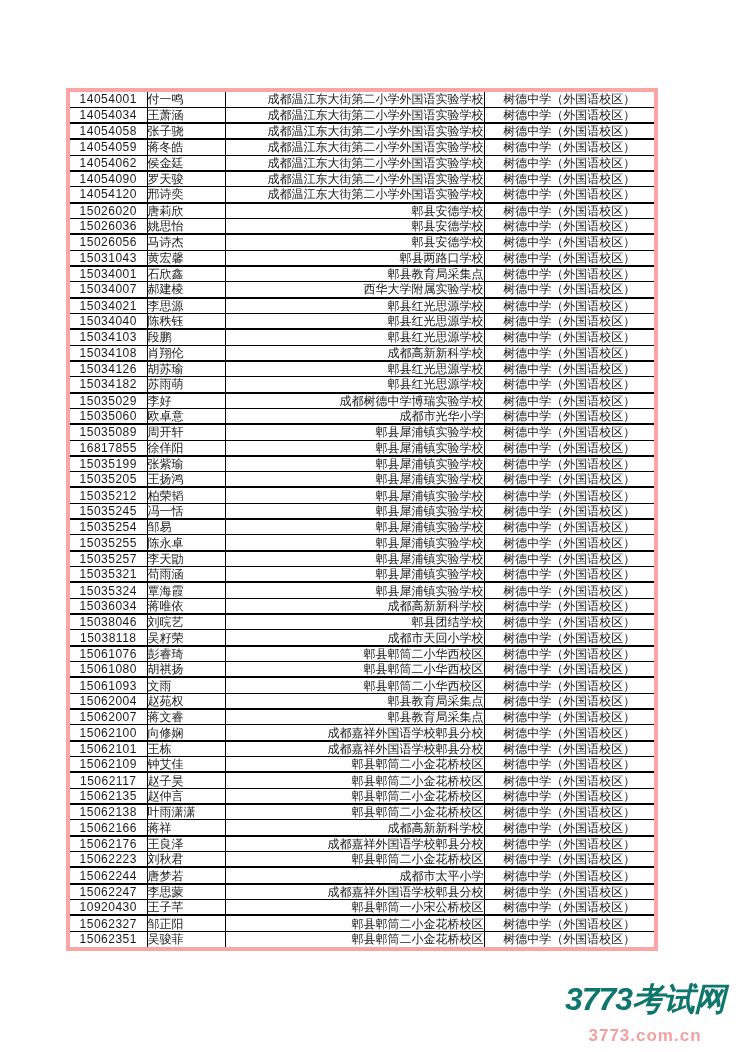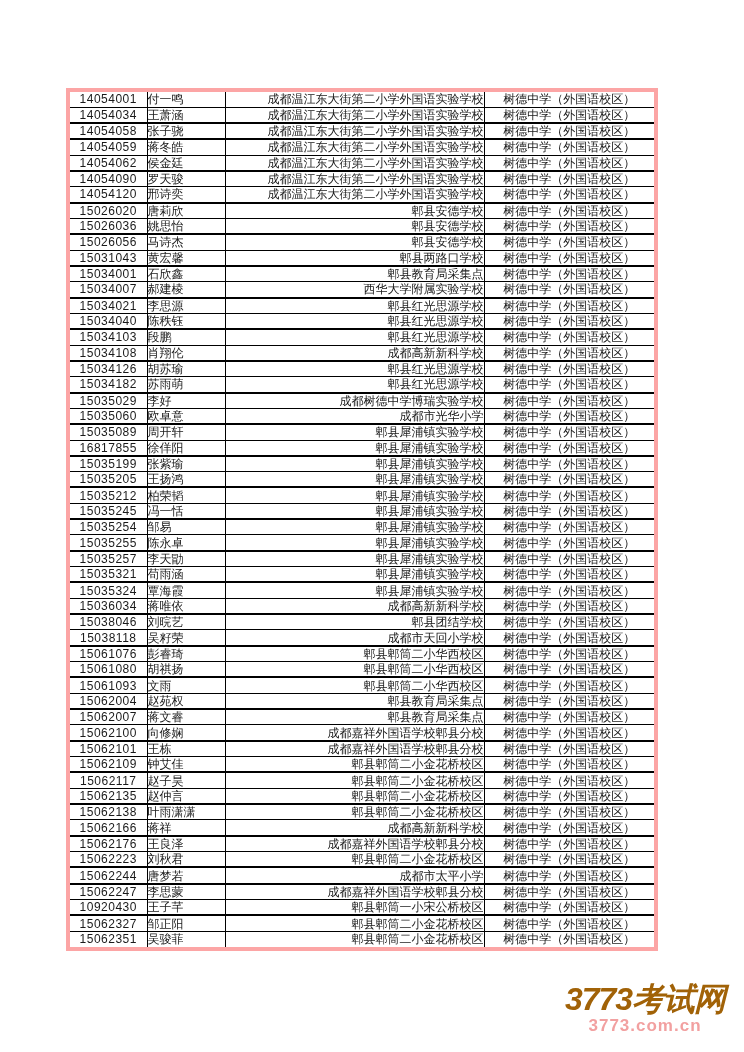--- a/index.html
+++ b/index.html
@@ -63,21 +63,21 @@
     font-weight: bold;
     font-size: 32px;
     letter-spacing: -1px;
     line-height: 1;
   }
   .wm-sub {
     font-family: "Liberation Sans", "DejaVu Sans", sans-serif;
     font-weight: bold;
     font-size: 17px;
     letter-spacing: 1px;
-    margin-top: 2px;
+    margin-top: 12px;
     line-height: 1;
   }
 </style>
 </head>
 <body>
 
 <div class="page">
 
   <table class="roster">
     <colgroup>
@@ -408,17 +408,17 @@
         <tr class="thick">
           <td class="c0">15062351</td>
           <td class="c1">吴骏菲</td>
           <td class="c2">郫县郫筒二小金花桥校区</td>
           <td class="c3">树德中学（外国语校区）</td>
         </tr>
       </tbody>
   </table>
 
   <div class="watermark">
-    <div class="wm-main" style="color: #a16207;">3773考试网</div>
+    <div class="wm-main" style="color: #0f766e;">3773考试网</div>
     <div class="wm-sub" style="color: rgb(242, 160, 160);">3773.com.cn</div>
   </div>
 
 </div>
 
 </body></html>

